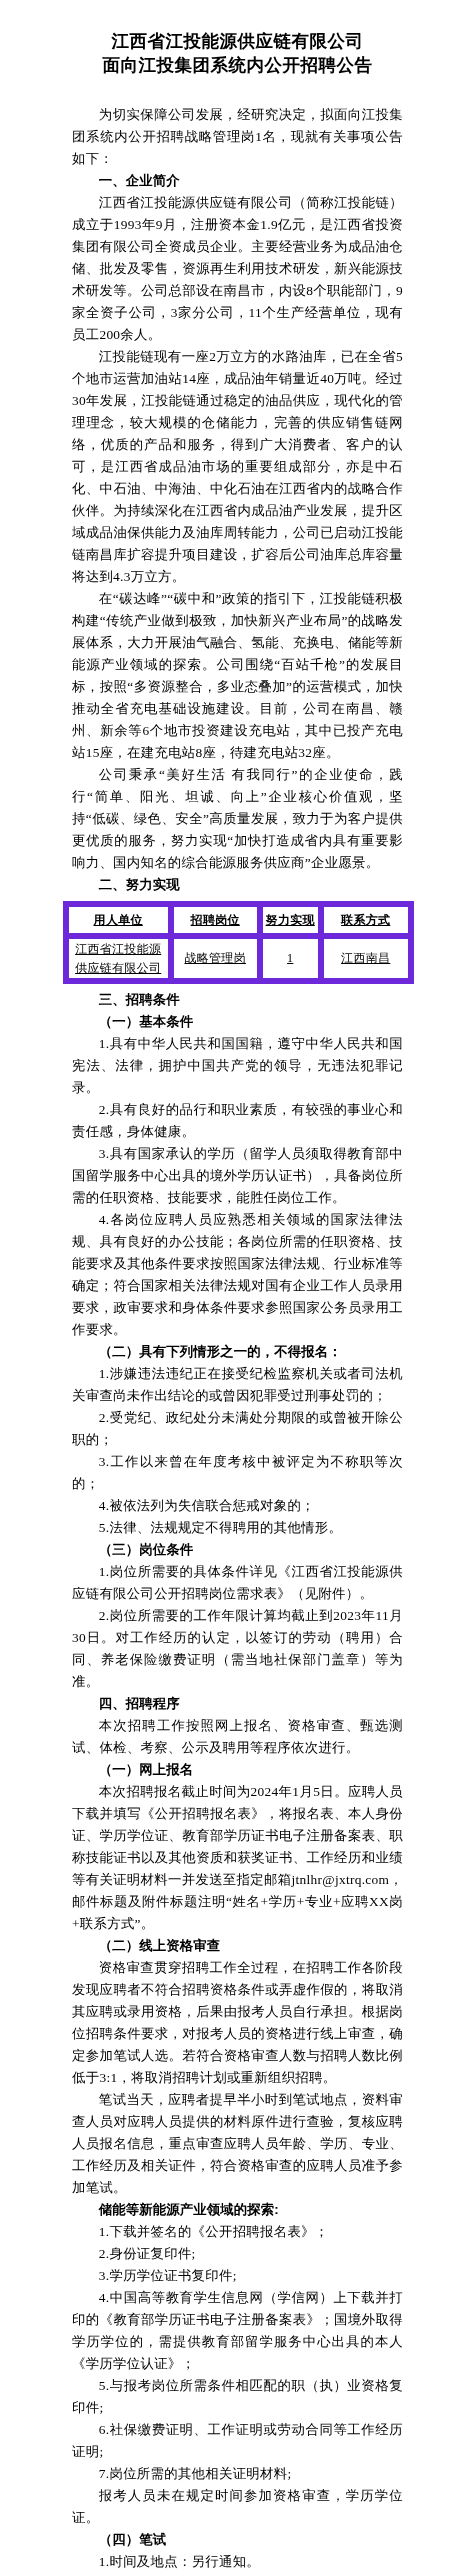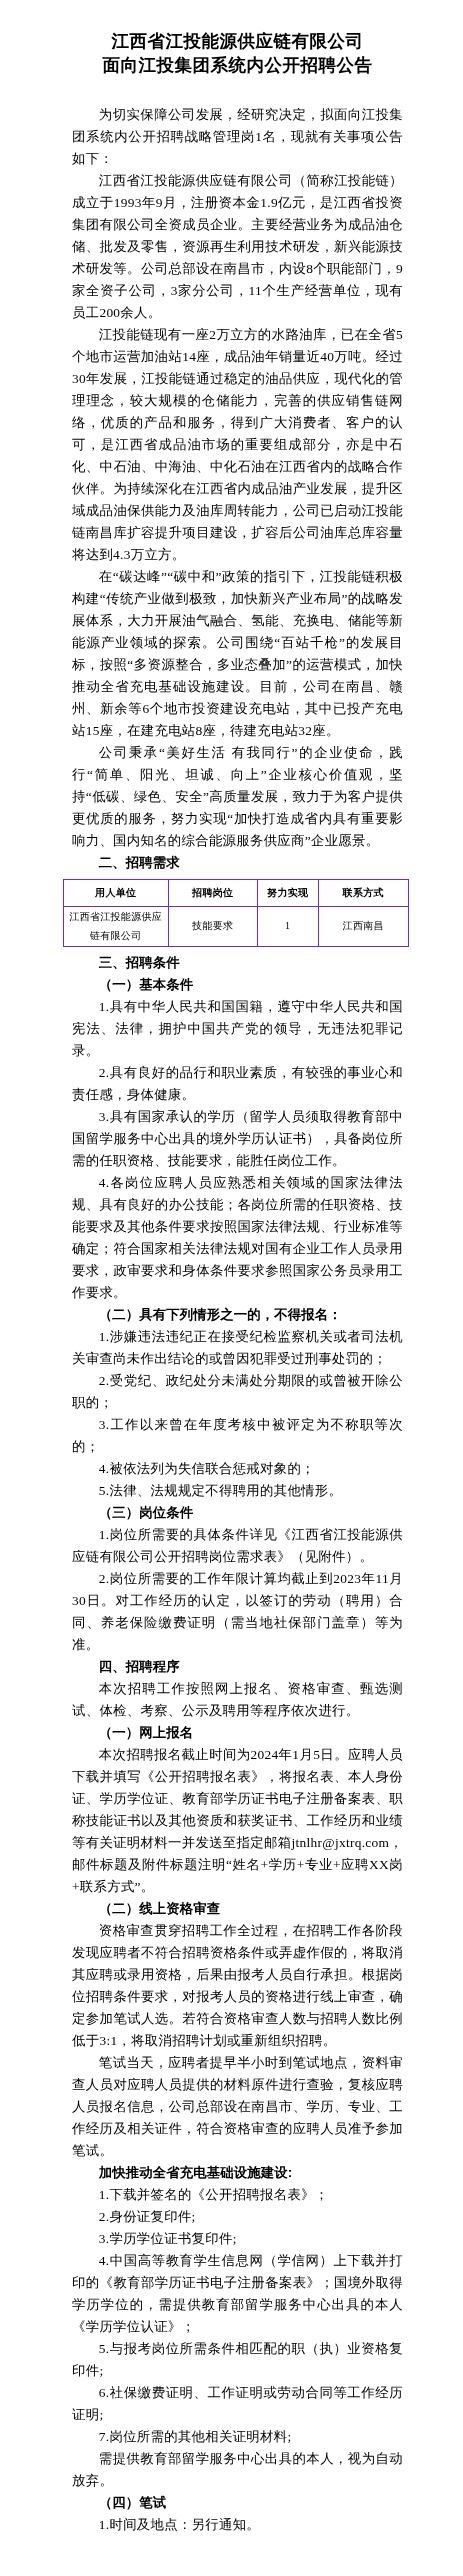--- a/index.html
+++ b/index.html
@@ -31,67 +31,69 @@
     font-family: "Liberation Sans", "DejaVu Sans", sans-serif;
     letter-spacing: 0.1px;
   }
   table.req {
     border-collapse: collapse;
     table-layout: fixed;
     width: 345px;
     margin: 5.2px 0 5.2px -9.3px;
   }
   table.req th, table.req td {
-    border: 1px solid #6d28d9;
+    border: 6px solid #6d28d9;
     text-align: center;
     vertical-align: middle;
-    font-size: 10px;
+    font-size: 12px;
     line-height: 18.5px;
     padding: 1px 2.1px;
     letter-spacing: 0.3px;
+    text-decoration: underline;
   }
   table.req th { font-weight: bold; height: 24px; }
   table.req td { height: 32px; }
 </style>
 </head>
 <body>
 
 <div class="doc">
 
   <div class="title">
     <div>江西省江投能源供应链有限公司</div>
     <div>面向江投集团系统内公开招聘公告</div>
   </div>
 
   <p>为切实保障公司发展，经研究决定，拟面向江投集团系统内公开招聘战略管理岗1名，现就有关事项公告如下：</p>
 
+  <p class="h">一、企业简介</p>
   <p>江西省江投能源供应链有限公司（简称江投能链）成立于1993年9月，注册资本金1.9亿元，是江西省投资集团有限公司全资成员企业。主要经营业务为成品油仓储、批发及零售，资源再生利用技术研发，新兴能源技术研发等。公司总部设在南昌市，内设8个职能部门，9家全资子公司，3家分公司，11个生产经营单位，现有员工200余人。</p>
   <p>江投能链现有一座2万立方的水路油库，已在全省5个地市运营加油站14座，成品油年销量近40万吨。经过30年发展，江投能链通过稳定的油品供应，现代化的管理理念，较大规模的仓储能力，完善的供应销售链网络，优质的产品和服务，得到广大消费者、客户的认可，是江西省成品油市场的重要组成部分，亦是中石化、中石油、中海油、中化石油在江西省内的战略合作伙伴。为持续深化在江西省内成品油产业发展，提升区域成品油保供能力及油库周转能力，公司已启动江投能链南昌库扩容提升项目建设，扩容后公司油库总库容量将达到4.3万立方。</p>
   <p>在“碳达峰”“碳中和”政策的指引下，江投能链积极构建“传统产业做到极致，加快新兴产业布局”的战略发展体系，大力开展油气融合、氢能、充换电、储能等新能源产业领域的探索。公司围绕“百站千枪”的发展目标，按照“多资源整合，多业态叠加”的运营模式，加快推动全省充电基础设施建设。目前，公司在南昌、赣州、新余等6个地市投资建设充电站，其中已投产充电站15座，在建充电站8座，待建充电站32座。</p>
   <p>公司秉承“美好生活 有我同行”的企业使命，践行“简单、阳光、坦诚、向上”企业核心价值观，坚持“低碳、绿色、安全”高质量发展，致力于为客户提供更优质的服务，努力实现“加快打造成省内具有重要影响力、国内知名的综合能源服务供应商”企业愿景。</p>
 
-  <p class="h">二、招聘需求</p>
+  <p class="h">二、努力实现</p>
 
   <table class="req">
     <colgroup>
       <col style="width:105px">
         <col style="width:89px">
         <col style="width:61px">
         <col style="width:90px">
     </colgroup>
     <tbody>
         <tr>
       <th>用人单位</th>
       <th>招聘岗位</th>
       <th>努力实现</th>
       <th>联系方式</th>
     </tr>
     <tr>
       <td>江西省江投能源供应链有限公司</td>
-      <td>技能要求</td>
+      <td>战略管理岗</td>
       <td>1</td>
       <td>江西南昌</td>
     </tr>
   </tbody>
     </table>
 
   <p class="h">三、招聘条件</p>
 
   <p class="h">（一）基本条件</p>
   <p>1.具有中华人民共和国国籍，遵守中华人民共和国宪法、法律，拥护中国共产党的领导，无违法犯罪记录。</p>
@@ -112,28 +114,28 @@
 
   <p class="h">四、招聘程序</p>
   <p>本次招聘工作按照网上报名、资格审查、甄选测试、体检、考察、公示及聘用等程序依次进行。</p>
 
   <p class="h">（一）网上报名</p>
   <p>本次招聘报名截止时间为2024年1月5日。应聘人员下载并填写《公开招聘报名表》，将报名表、本人身份证、学历学位证、教育部学历证书电子注册备案表、职称技能证书以及其他资质和获奖证书、工作经历和业绩等有关证明材料一并发送至指定邮箱jtnlhr@jxtrq.com，邮件标题及附件标题注明“姓名+学历+专业+应聘XX岗+联系方式”。</p>
 
   <p class="h">（二）线上资格审查</p>
   <p>资格审查贯穿招聘工作全过程，在招聘工作各阶段发现应聘者不符合招聘资格条件或弄虚作假的，将取消其应聘或录用资格，后果由报考人员自行承担。根据岗位招聘条件要求，对报考人员的资格进行线上审查，确定参加笔试人选。若符合资格审查人数与招聘人数比例低于3:1，将取消招聘计划或重新组织招聘。</p>
 
-  <p>笔试当天，应聘者提早半小时到笔试地点，资料审查人员对应聘人员提供的材料原件进行查验，复核应聘人员报名信息，公司总部设在南昌市、学历、专业、工作经历及相关证件，符合资格审查的应聘人员准予参加笔试。</p>
-  <p class="h">加快推动全省充电基础设施建设:</p>
+  <p>笔试当天，应聘者提早半小时到笔试地点，资料审查人员对应聘人员提供的材料原件进行查验，复核应聘人员报名信息，重点审查应聘人员年龄、学历、专业、工作经历及相关证件，符合资格审查的应聘人员准予参加笔试。</p>
+  <p class="h">储能等新能源产业领域的探索:</p>
   <p>1.下载并签名的《公开招聘报名表》；</p>
   <p>2.身份证复印件;</p>
   <p>3.学历学位证书复印件;</p>
   <p>4.中国高等教育学生信息网（学信网）上下载并打印的《教育部学历证书电子注册备案表》；国境外取得学历学位的，需提供教育部留学服务中心出具的本人《学历学位认证》；</p>
   <p>5.与报考岗位所需条件相匹配的职（执）业资格复印件;</p>
   <p>6.社保缴费证明、工作证明或劳动合同等工作经历证明;</p>
   <p>7.岗位所需的其他相关证明材料;</p>
-  <p>需提供教育部留学服务中心出具的本人，视为自动放弃。</p>
+  <p>报考人员未在规定时间参加资格审查，学历学位证。</p>
 
   <p class="h">（四）笔试</p>
   <p>1.时间及地点：另行通知。</p>
 
 </div>
 
 
 </body></html>

